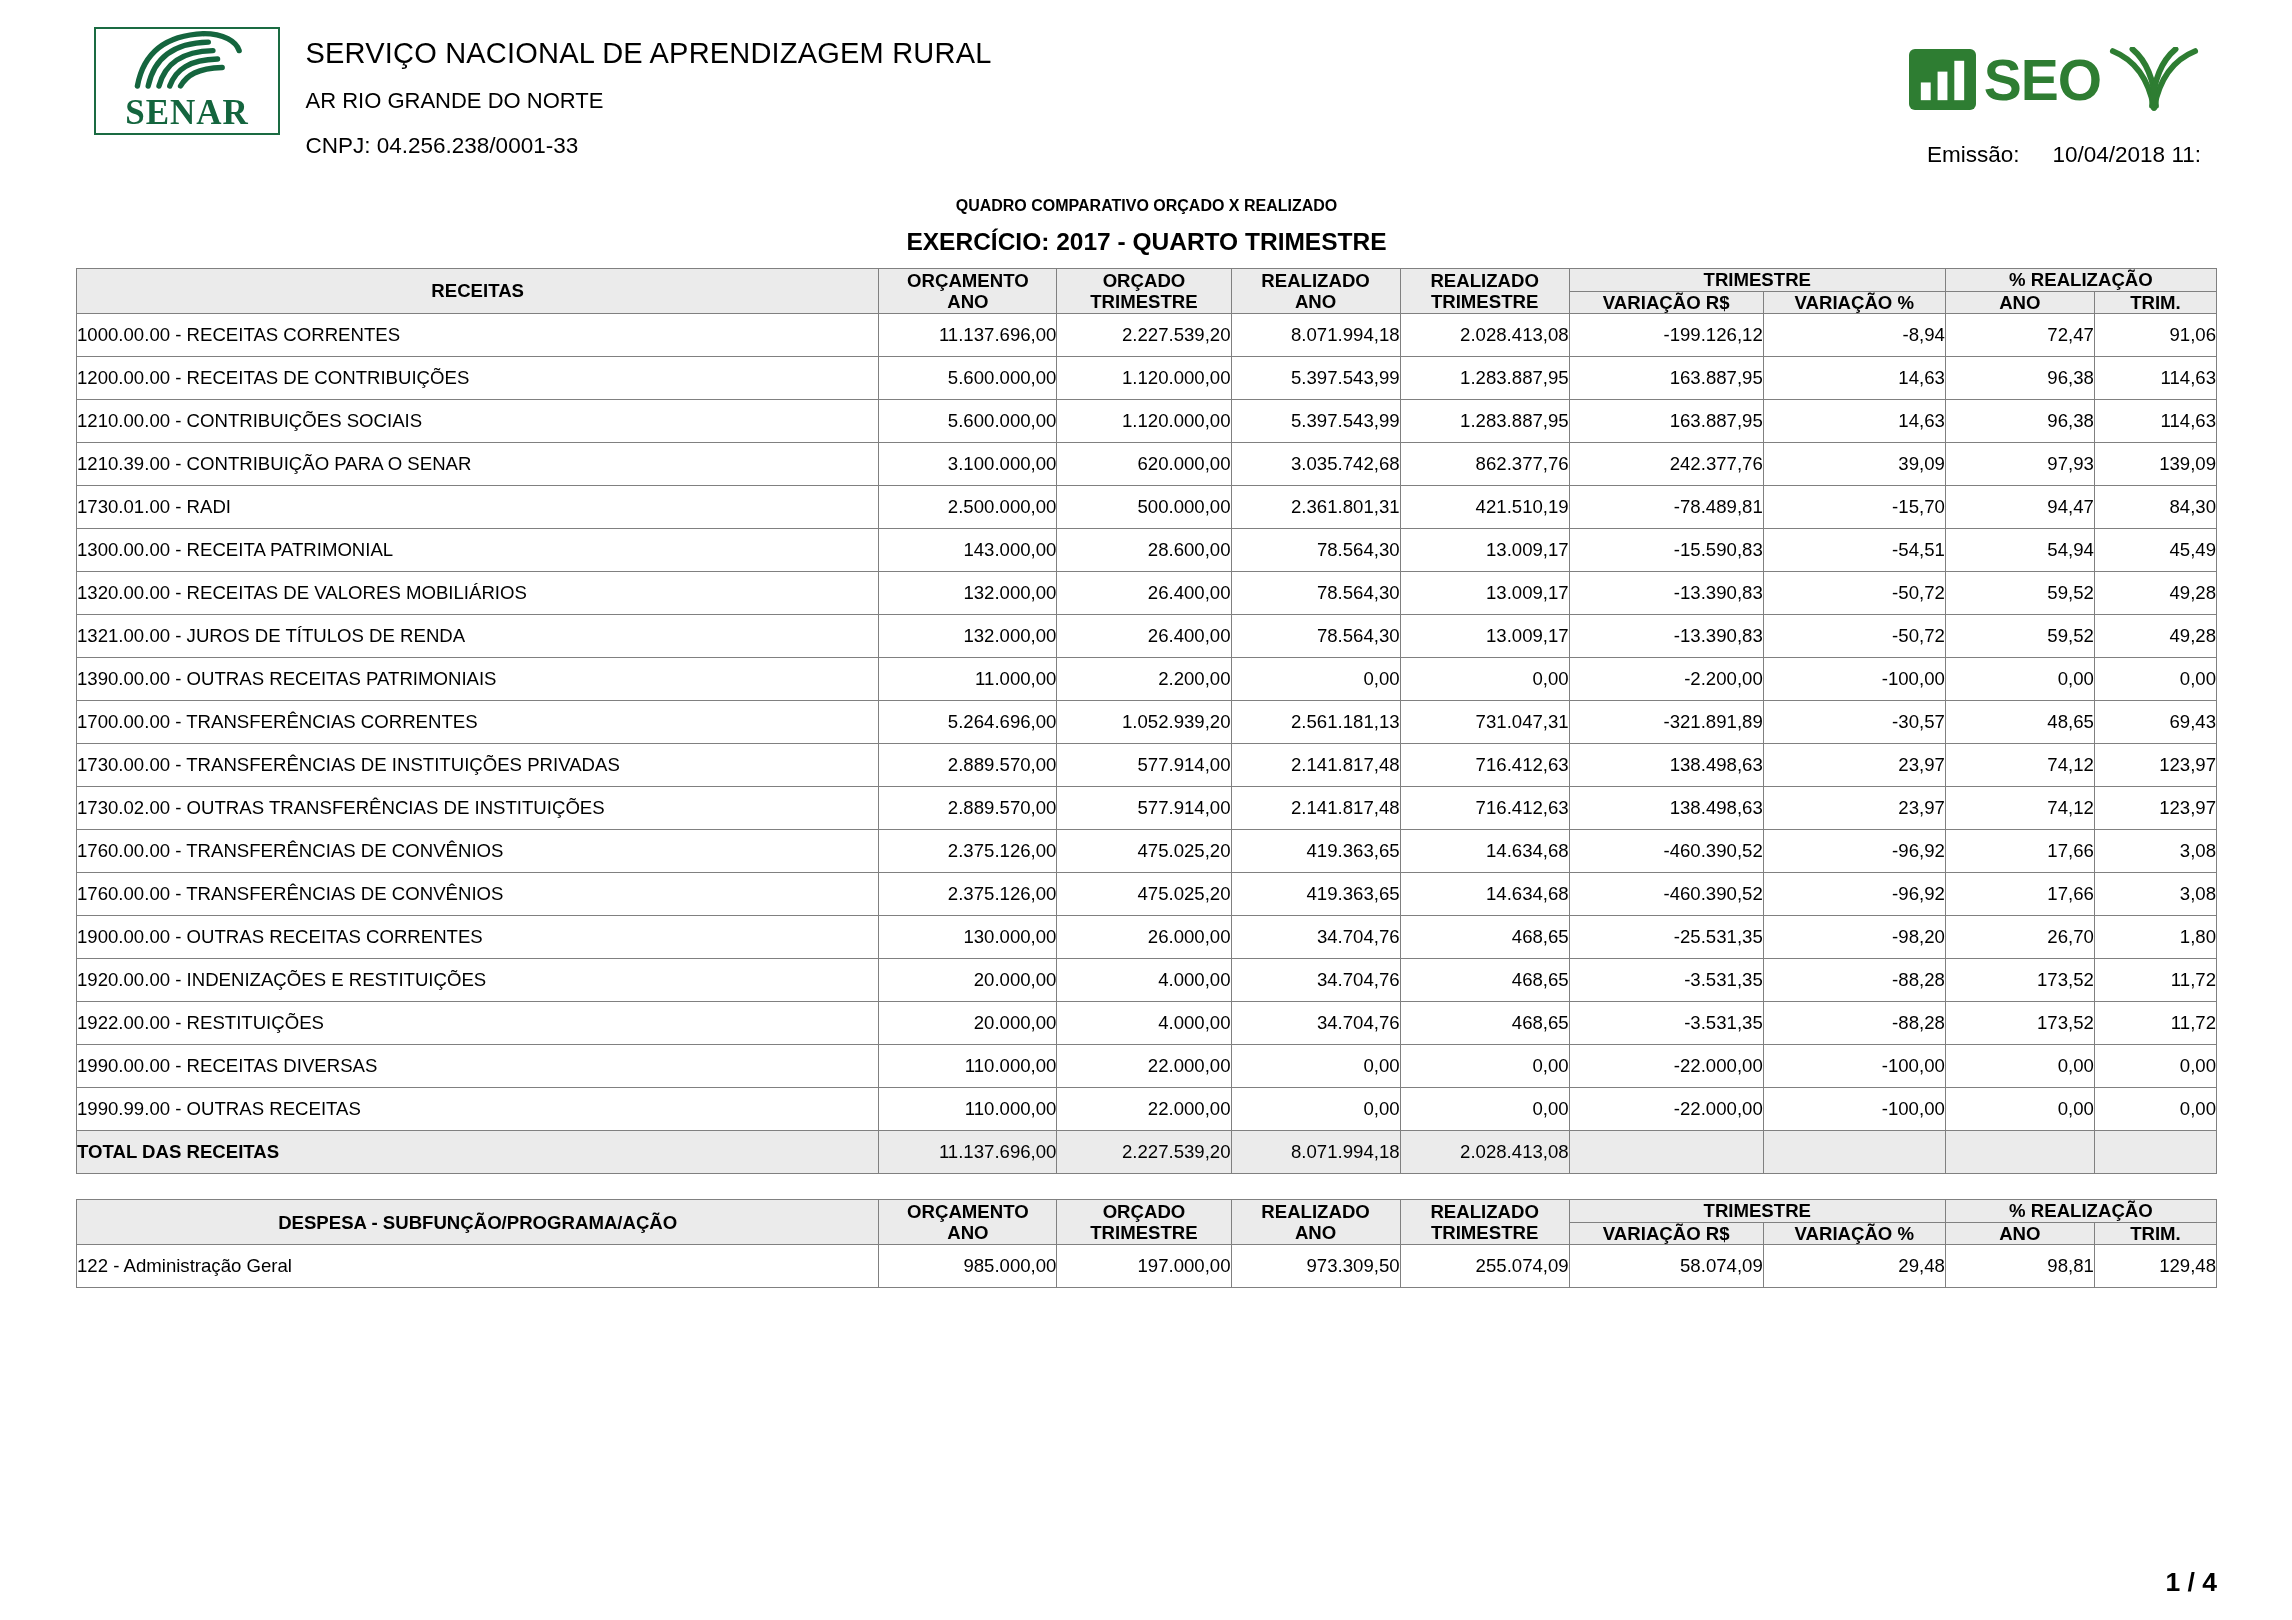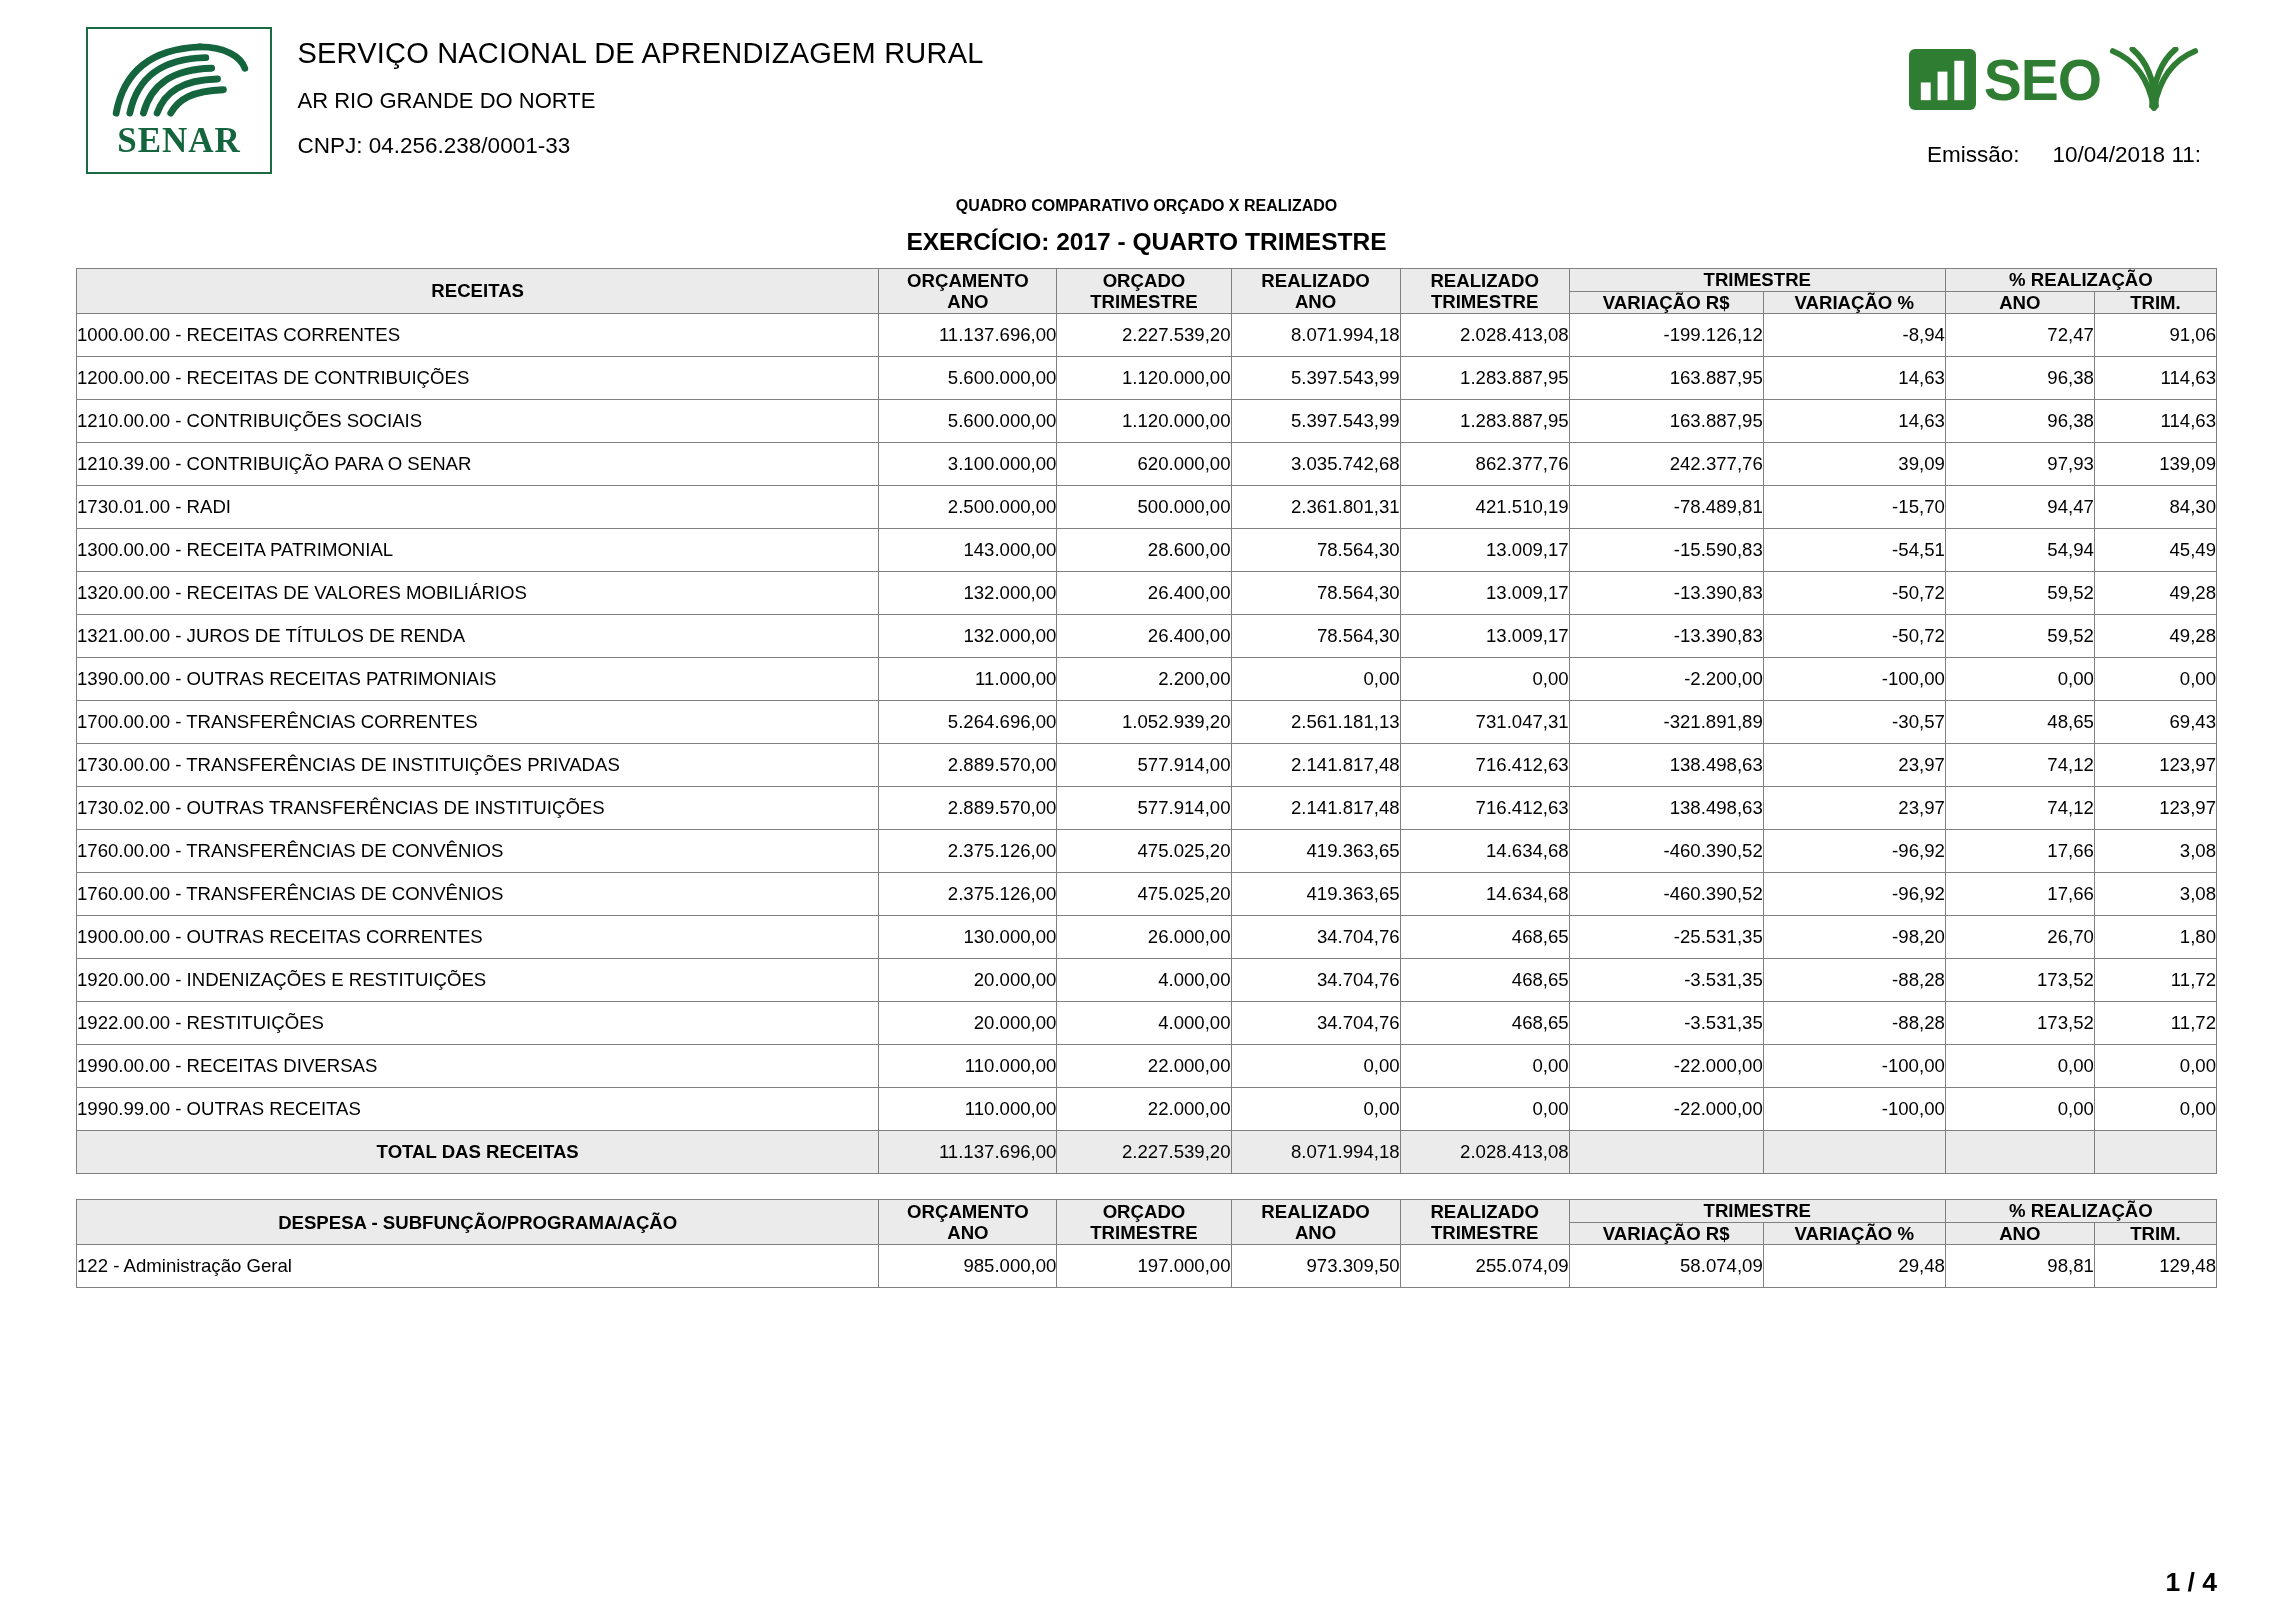--- a/index.html
+++ b/index.html
@@ -25,28 +25,28 @@
 
   
   .header {
     display: flex;
     align-items: flex-start;
     position: relative;
     height: 167px;
   }
   .logo-box {
     width: 186px;
-    height: 147px;
+    height: 108px;
     border: 2px solid #1a6b42;
     box-sizing: border-box;
     display: flex;
     flex-direction: column;
     align-items: center;
     justify-content: center;
-    margin-left: 10px;
+    margin-left: 18px;
     background: #fff;
   }
   .logo-box svg { display:block; }
   .logo-text {
     font-family: "Liberation Serif", serif;
     font-weight: bold;
     font-size: 35px;
     letter-spacing: 1px;
     color: #14653e;
     margin-top: 3.9px;
@@ -132,21 +132,20 @@
   }
   tbody td {
     height: 42px;
     padding: 0 11.8px;
   }
   td.desc { text-align: left; }
   td.num  { text-align: right; }
   tr.total td {
     background: #ebebeb;
     font-weight: bold;
-    text-align: center;
   }
   tr.total td.num { text-align: right; font-weight: normal;}
   .ind0 { padding-left: 29px; }
   .ind1 { padding-left: 76px; }
   .ind2 { padding-left: 120px; }
 
   .spacer { height: 25.5px; }
 
   
   .footer {

